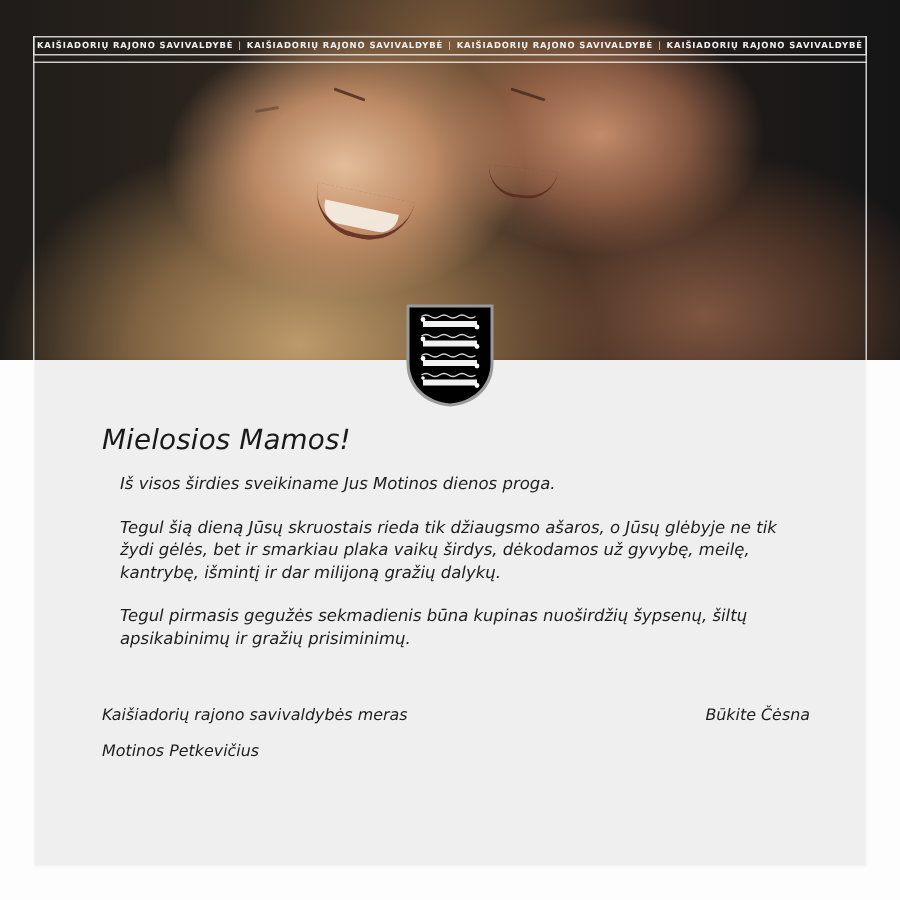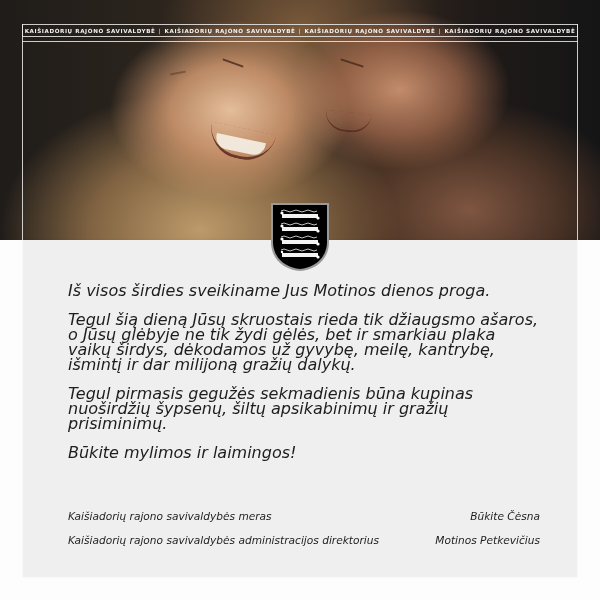--- a/index.html
+++ b/index.html
@@ -32,22 +32,22 @@
     }
     .banner .sep { color: #e6e6e6; font-weight: normal; }
     .card {
       position: absolute; left: 23px; top: 240px; width: 554px; height: 337px;
       background: #efefef;
       box-shadow: 0 0 3px rgba(0,0,0,0.05);
     }
     .shield { position: absolute; left: 269px; top: 202px; width: 62px; height: 70px; }
     .content { position: absolute; left: 68px; top: 283px; width: 472px; color: #1d1d1d; font-style: italic; }
     .title { font-size: 18.5px; font-weight: normal; letter-spacing: 0.1px; margin: 0 0 10px 0; line-height: 22px; color: #1a1a1a; }
-    .para { font-size: 16px; line-height: 15px; margin: 0 0 14px 0; }
-    .signatures { position: absolute; left: 68px; top: 510px; width: 472px; font-style: italic; font-size: 10.6px; color: #1d1d1d; }
+    .para { font-size: 11px; line-height: 15px; margin: 0 0 14px 12px; }
+    .signatures { position: absolute; left: 68px; top: 471px; width: 472px; font-style: italic; font-size: 10.6px; color: #1d1d1d; }
     .sig-row { display: flex; justify-content: space-between; height: 15px; margin-bottom: 9px; }
   </style>
 </head>
 <body>
 
 <div class="photo">
 
   <div class="eye" style="left:222px;top:62px;width:22px;transform:rotate(20deg);"></div>
   <div class="eye" style="left:170px;top:72px;width:16px;transform:rotate(-10deg);opacity:0.5;"></div>
   <div class="teeth" style="left:215px;top:138px;width:50px;height:14px;transform:rotate(12deg);"></div>
@@ -93,28 +93,27 @@
     <circle cx="13" cy="24" r="1.6"></circle>
       <circle cx="49" cy="29" r="1.6"></circle>
     <circle cx="13" cy="37" r="1.6"></circle>
       <circle cx="49" cy="42" r="1.6"></circle>
     <circle cx="13" cy="50" r="1.2"></circle>
       <circle cx="49" cy="55" r="1.6"></circle>
   </g>
 </svg>
 
 <div class="content">
+  <h1 class="title">Mielosios Mamos!</h1>
   <p class="para">Iš visos širdies sveikiname Jus Motinos dienos proga.</p>
   <p class="para">Tegul šią dieną Jūsų skruostais rieda tik džiaugsmo ašaros, o Jūsų glėbyje ne tik žydi gėlės, bet ir smarkiau plaka vaikų širdys, dėkodamos už gyvybę, meilę, kantrybę, išmintį ir dar milijoną gražių dalykų.</p>
   <p class="para">Tegul pirmasis gegužės sekmadienis būna kupinas nuoširdžių šypsenų, šiltų apsikabinimų ir gražių prisiminimų.</p>
-  <p class="para">Būkite mylimos ir laimingos!</p>
 </div>
 
 <div class="signatures">
   <div class="sig-row">
     <span>Kaišiadorių rajono savivaldybės meras</span>
     <span>Būkite Čėsna</span>
   </div>
   <div class="sig-row">
-    <span>Kaišiadorių rajono savivaldybės administracijos direktorius</span>
     <span>Motinos Petkevičius</span>
   </div>
 </div>
 
 </body></html>

